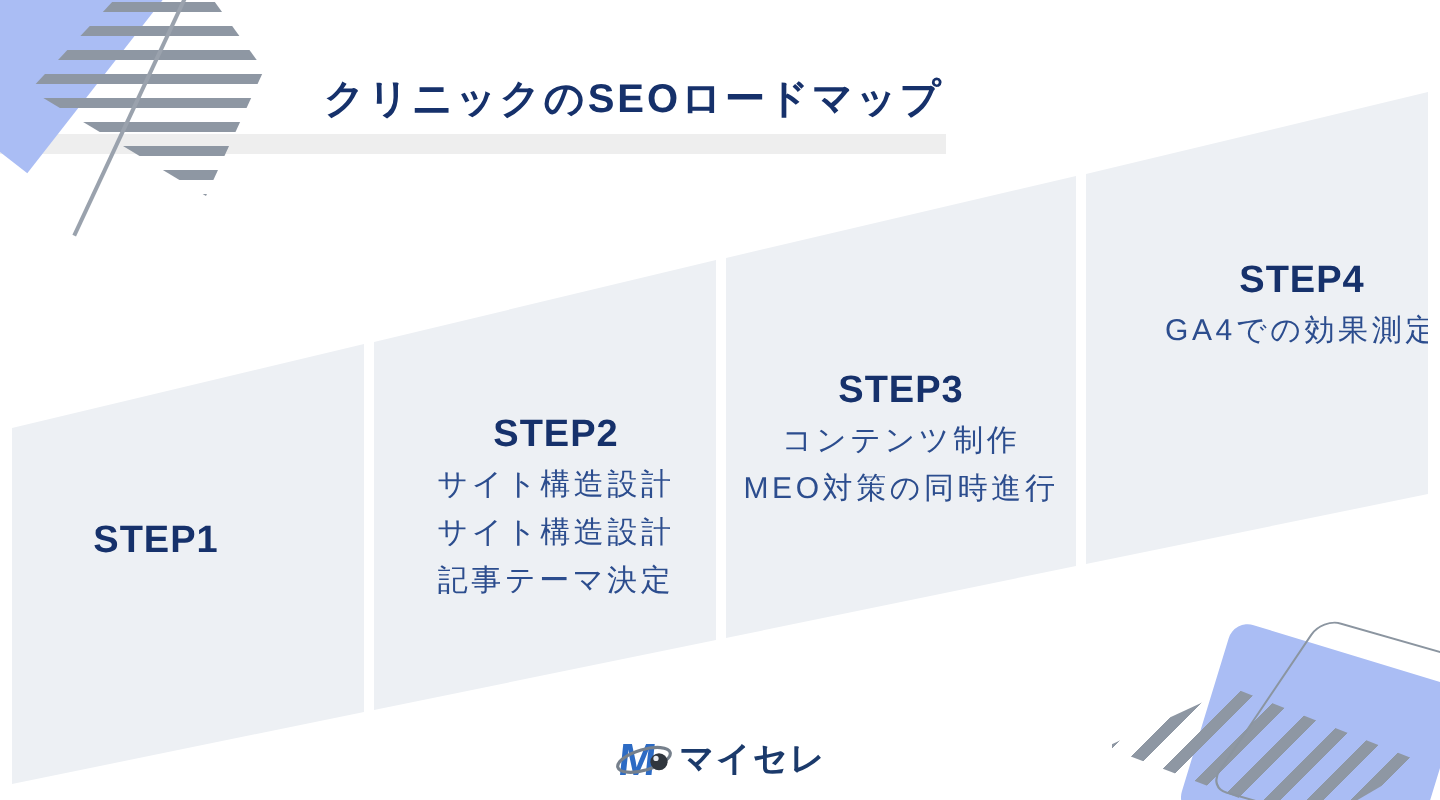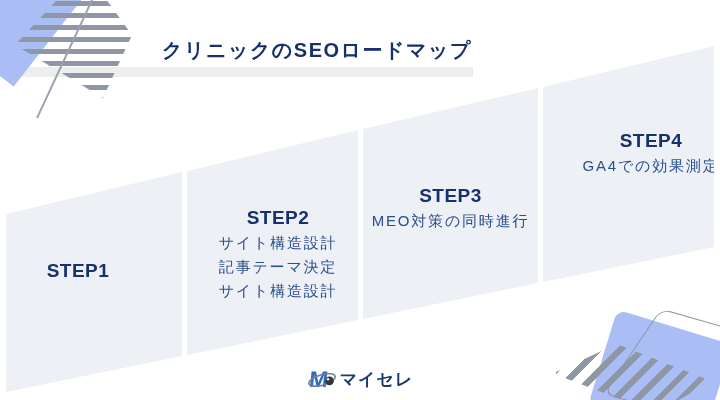--- a/index.html
+++ b/index.html
@@ -69,28 +69,29 @@
   <section class="block b1">
     <div class="step-text s1">
       <div class="step-label">STEP1</div>
     </div>
   </section>
 
   <section class="block b2">
     <div class="step-text s2">
       <div class="step-label">STEP2</div>
       <div class="step-line">サイト構造設計</div>
+      <div class="step-line">サイト構造設計</div>
       <div class="step-line">記事テーマ決定</div>
-      <div class="step-line">サイト構造設計</div>
     </div>
   </section>
 
   <section class="block b3">
     <div class="step-text s3">
       <div class="step-label">STEP3</div>
+      <div class="step-line">コンテンツ制作</div>
       <div class="step-line">MEO対策の同時進行</div>
     </div>
   </section>
 
   <section class="block b4">
     <div class="step-text s4">
       <div class="step-label">STEP4</div>
       <div class="step-line">GA4での効果測定</div>
     </div>
   </section>

